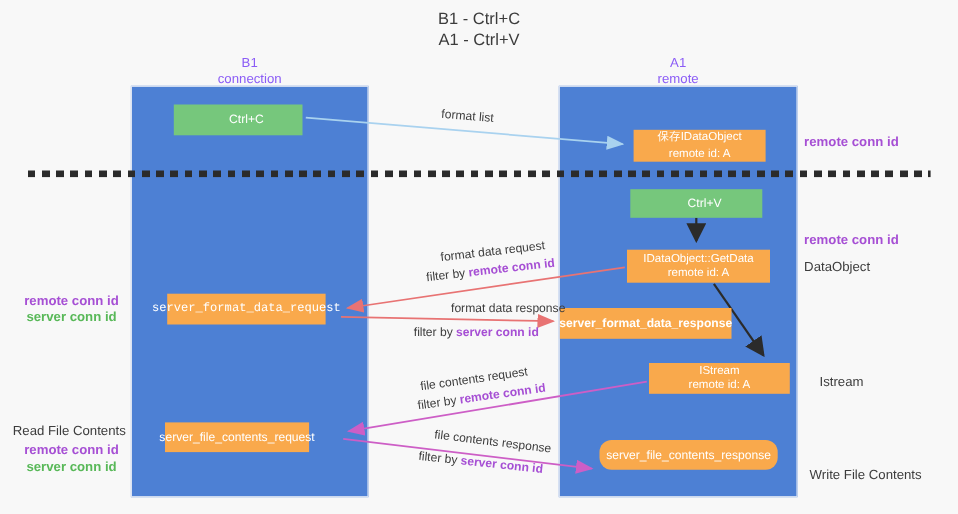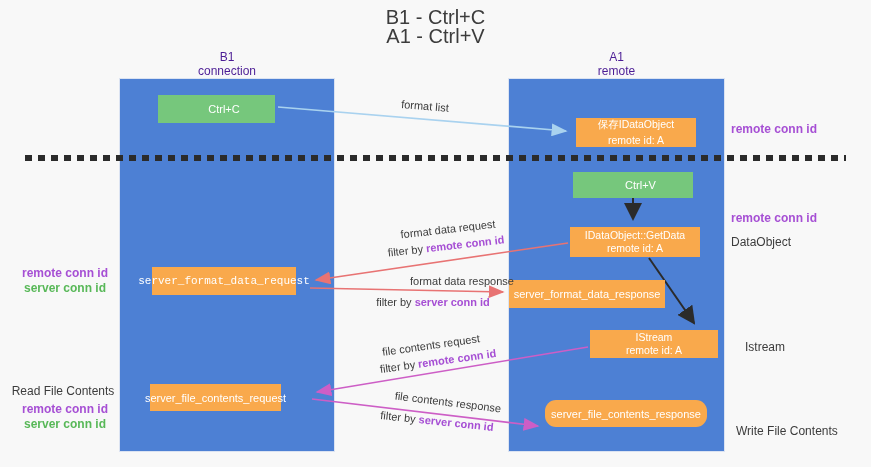--- a/index.html
+++ b/index.html
@@ -3,22 +3,22 @@
 <meta charset="utf-8">
 <style>
   html,body{margin:0;padding:0;background:#f8f8f8;}
   #canvas{
     position:relative;width:871px;height:467px;overflow:hidden;
     background:#f8f8f8;
     font-family:"Liberation Sans","DejaVu Sans",sans-serif;
     color:#3f3f3f;
   }
   .abs{position:absolute;}
-  .title{top:8px;left:0;width:871px;text-align:center;font-size:20px;line-height:19px;color:#3c3c3c;}
-  .col-header{top:50px;text-align:center;font-size:12px;line-height:14px;color:#4c1d95;}
+  .title{top:8px;left:0;width:871px;text-align:center;font-size:15px;line-height:19px;color:#3c3c3c;}
+  .col-header{top:50px;text-align:center;font-size:12px;line-height:14px;color:#8b5cf6;}
   .lifeline{background:#4d80d4;border:1px solid #dbe3f2;box-sizing:border-box;}
   .node{box-sizing:border-box;color:#fff;display:flex;flex-direction:column;align-items:center;justify-content:center;text-align:center;}
   .node.orange{background:#f9a94c;}
   .node.green{background:#76c77c;font-size:12px;padding-left:15px;}
   .node .l1,.node .l2{font-size:10.5px;line-height:13px;white-space:nowrap;}
   .node.single{font-size:11px;}
   .dashline{top:155px;left:25px;width:821px;height:6px;
     background:repeating-linear-gradient(90deg,#2b2b2b 0 7px,transparent 7px 13px);}
   .mid-label{font-size:11px;color:#3c3c3c;text-align:center;white-space:nowrap;}
   .id-purple{color:#a64fd4;font-weight:bold;}
@@ -86,21 +86,21 @@
 
   <div class="abs node green single" style="left:573px;top:172px;width:120px;height:26px;">Ctrl+V</div>
 
   <div class="abs node orange" style="left:570px;top:227px;width:130px;height:30px;">
     <div class="l1">IDataObject::GetData</div>
     <div class="l2">remote id: A</div>
   </div>
 
   <div class="abs node orange single" style="left:152px;top:267px;width:144px;height:28px;font-family:Liberation Mono, monospace;">server_format_data_request</div>
 
-  <div class="abs node orange single" style="left:509px;top:280px;width:156px;height:28px;">server_format_data_response</div>
+  <div class="abs node orange single" style="left:509px;top:280px;width:156px;height:28px;font-weight:bold;">server_format_data_response</div>
 
   <div class="abs node orange" style="left:590px;top:330px;width:128px;height:28px;">
     <div class="l1">IStream</div>
     <div class="l2">remote id: A</div>
   </div>
 
   <div class="abs node orange single" style="left:150px;top:384px;width:131px;height:27px;">server_file_contents_request</div>
 
   <div class="abs node orange single" style="left:545px;top:400px;width:162px;height:27px;border-radius:11px;">server_file_contents_response</div>
 

